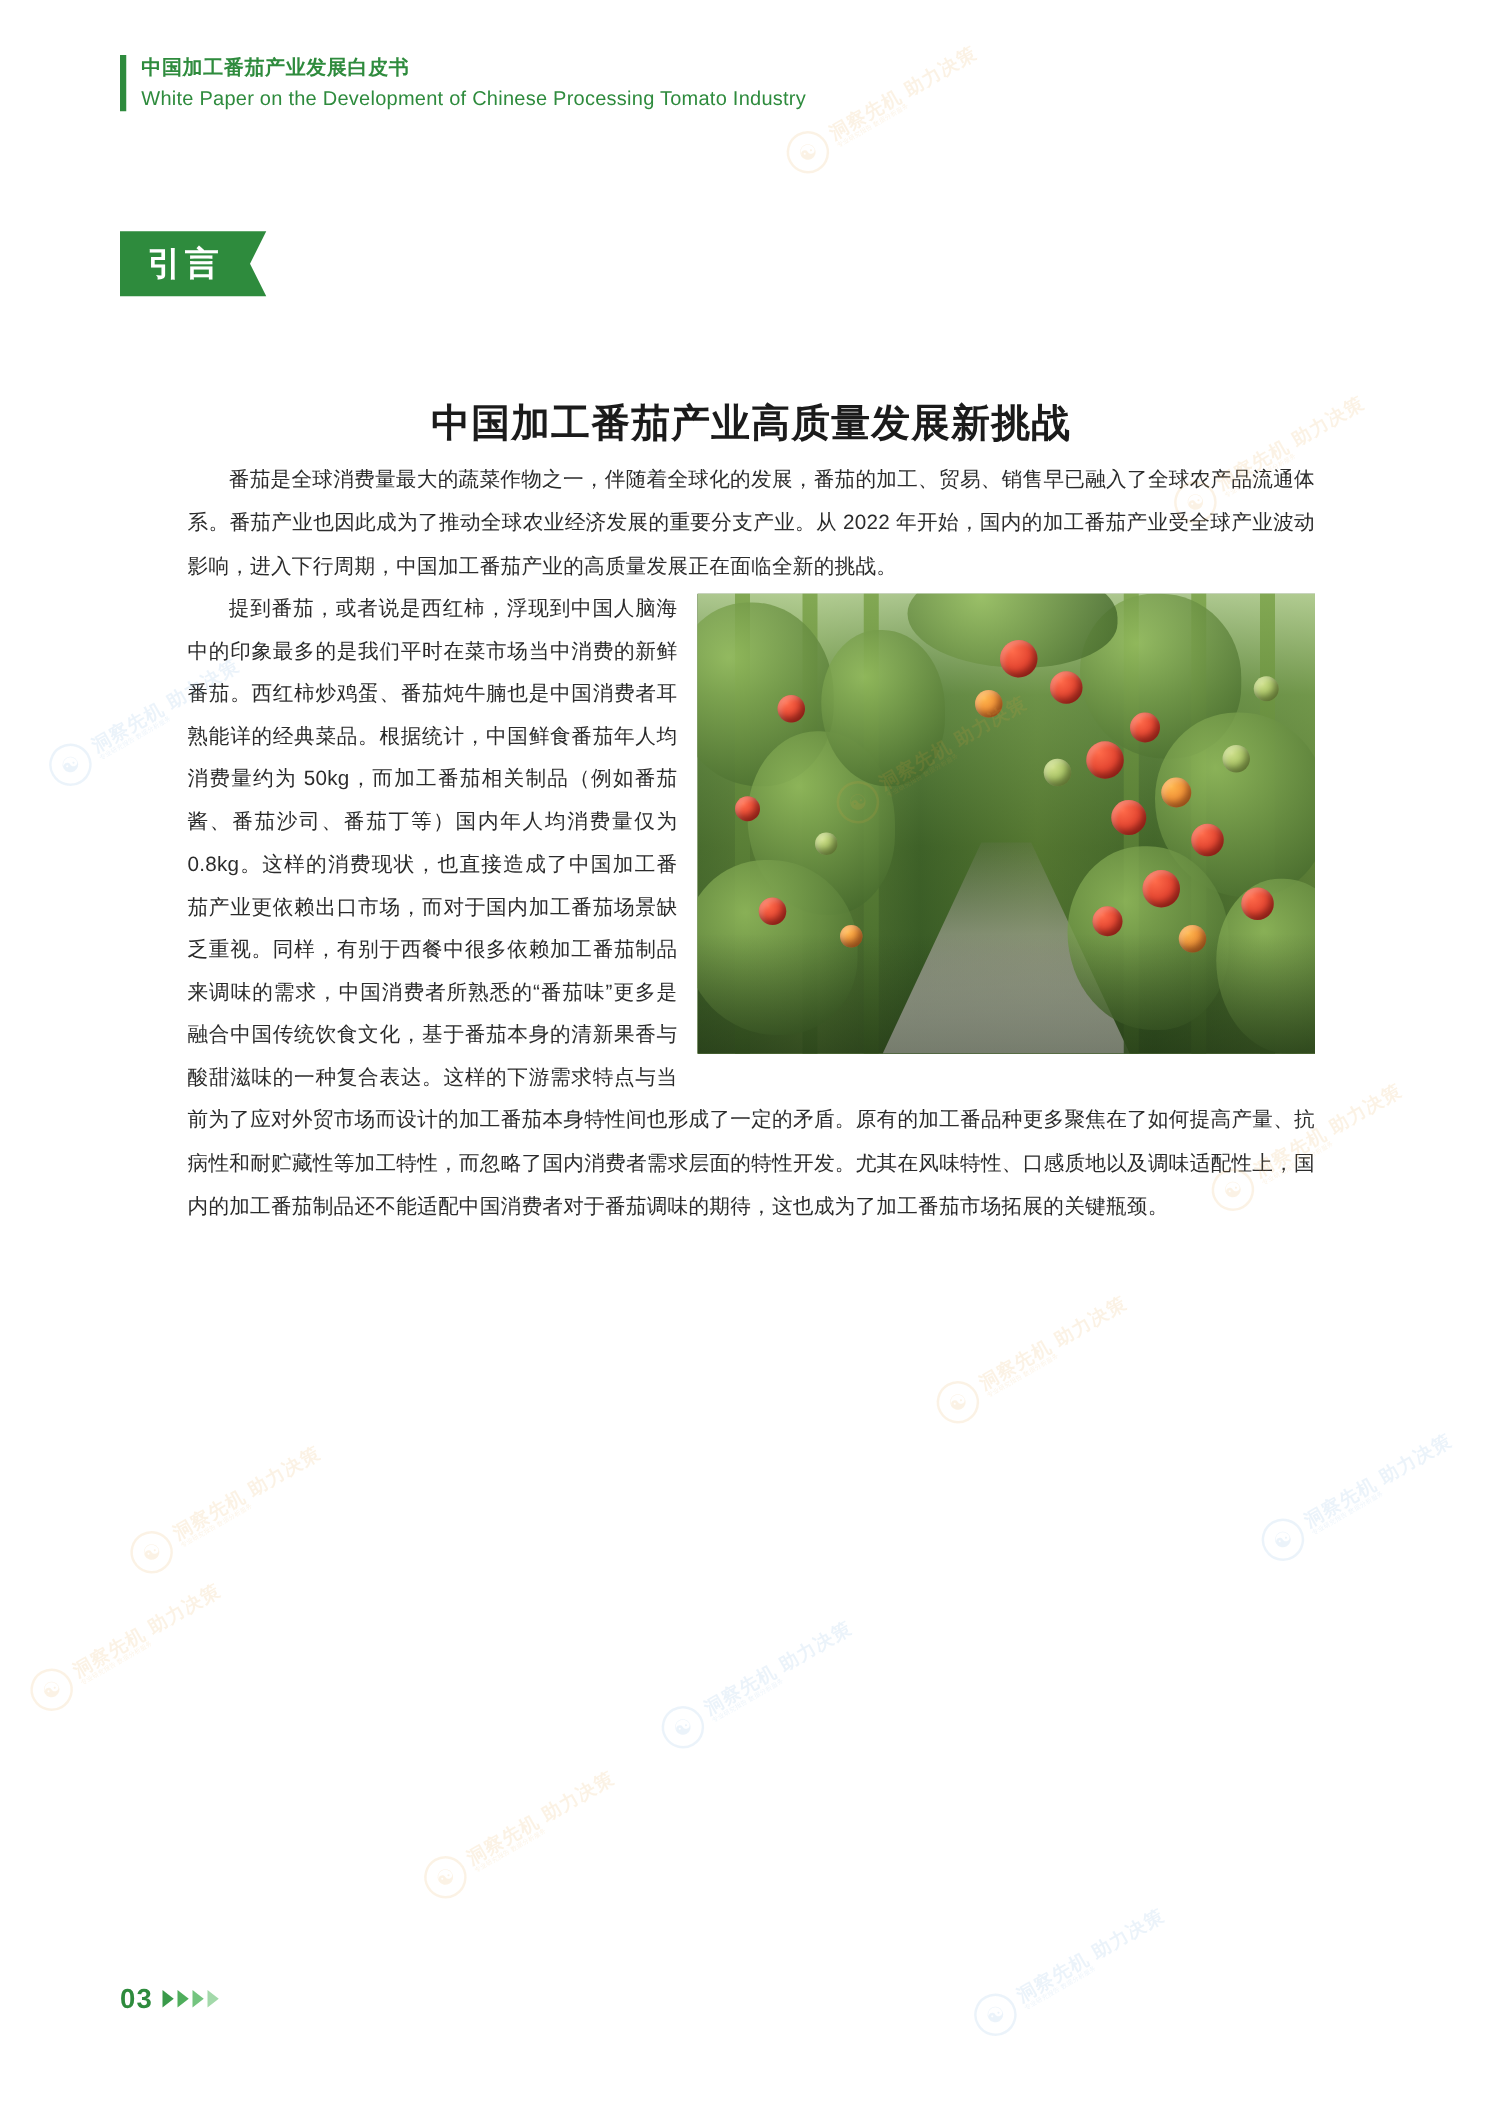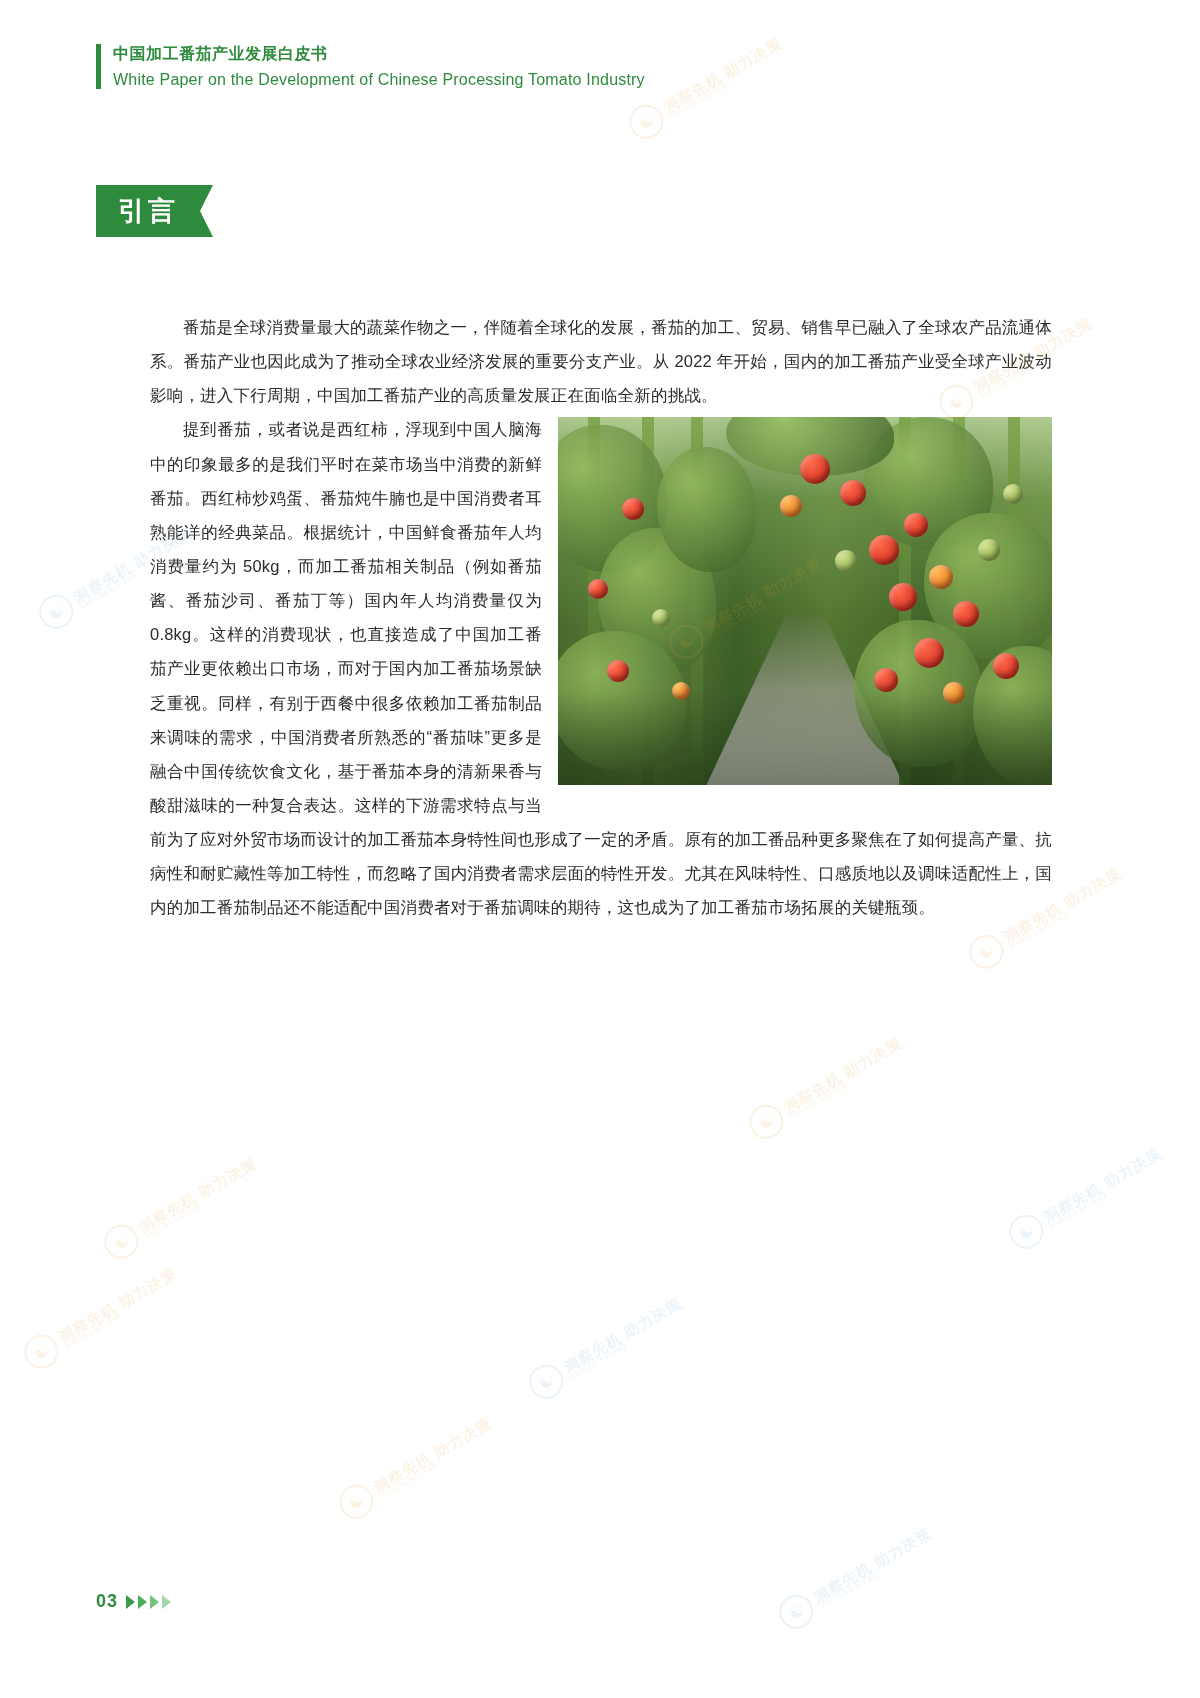--- a/index.html
+++ b/index.html
@@ -222,21 +222,21 @@
   
   .footer {
     position: absolute;
     left: 96px;
     bottom: 86px;
     display: flex;
     align-items: center;
     gap: 8px;
   }
   .footer .pg {
-    font-size: 18px;
+    font-size: 22px;
     font-weight: bold;
     color: #2e8b3d;
     letter-spacing: 1px;
   }
   .footer .chevs {
     display: flex;
     gap: 3px;
   }
   .footer .chev {
     width: 0; height: 0;
@@ -258,20 +258,21 @@
     <div class="titles">
       <div class="t-cn">中国加工番茄产业发展白皮书</div>
       <div class="t-en">White Paper on the Development of Chinese Processing Tomato Industry</div>
     </div>
   </div>
 
   <div class="section-tag">引言</div>
 
   <div class="article">
     <div class="headline">
+      <span>中国加工番茄产业高质量发展新挑战</span>
     </div>
 
     <p class="body-text para p1">番茄是全球消费量最大的蔬菜作物之一，伴随着全球化的发展，番茄的加工、贸易、销售早已融入了全球农产品流通体系。番茄产业也因此成为了推动全球农业经济发展的重要分支产业。从 2022 年开始，国内的加工番茄产业受全球产业波动影响，进入下行周期，中国加工番茄产业的高质量发展正在面临全新的挑战。</p>
 
     <div class="body-text">
       <div class="float-img">
         <div class="sky"></div>
         <div class="aisle"></div>
 
         <div class="vine" style="left:6%;"></div>

